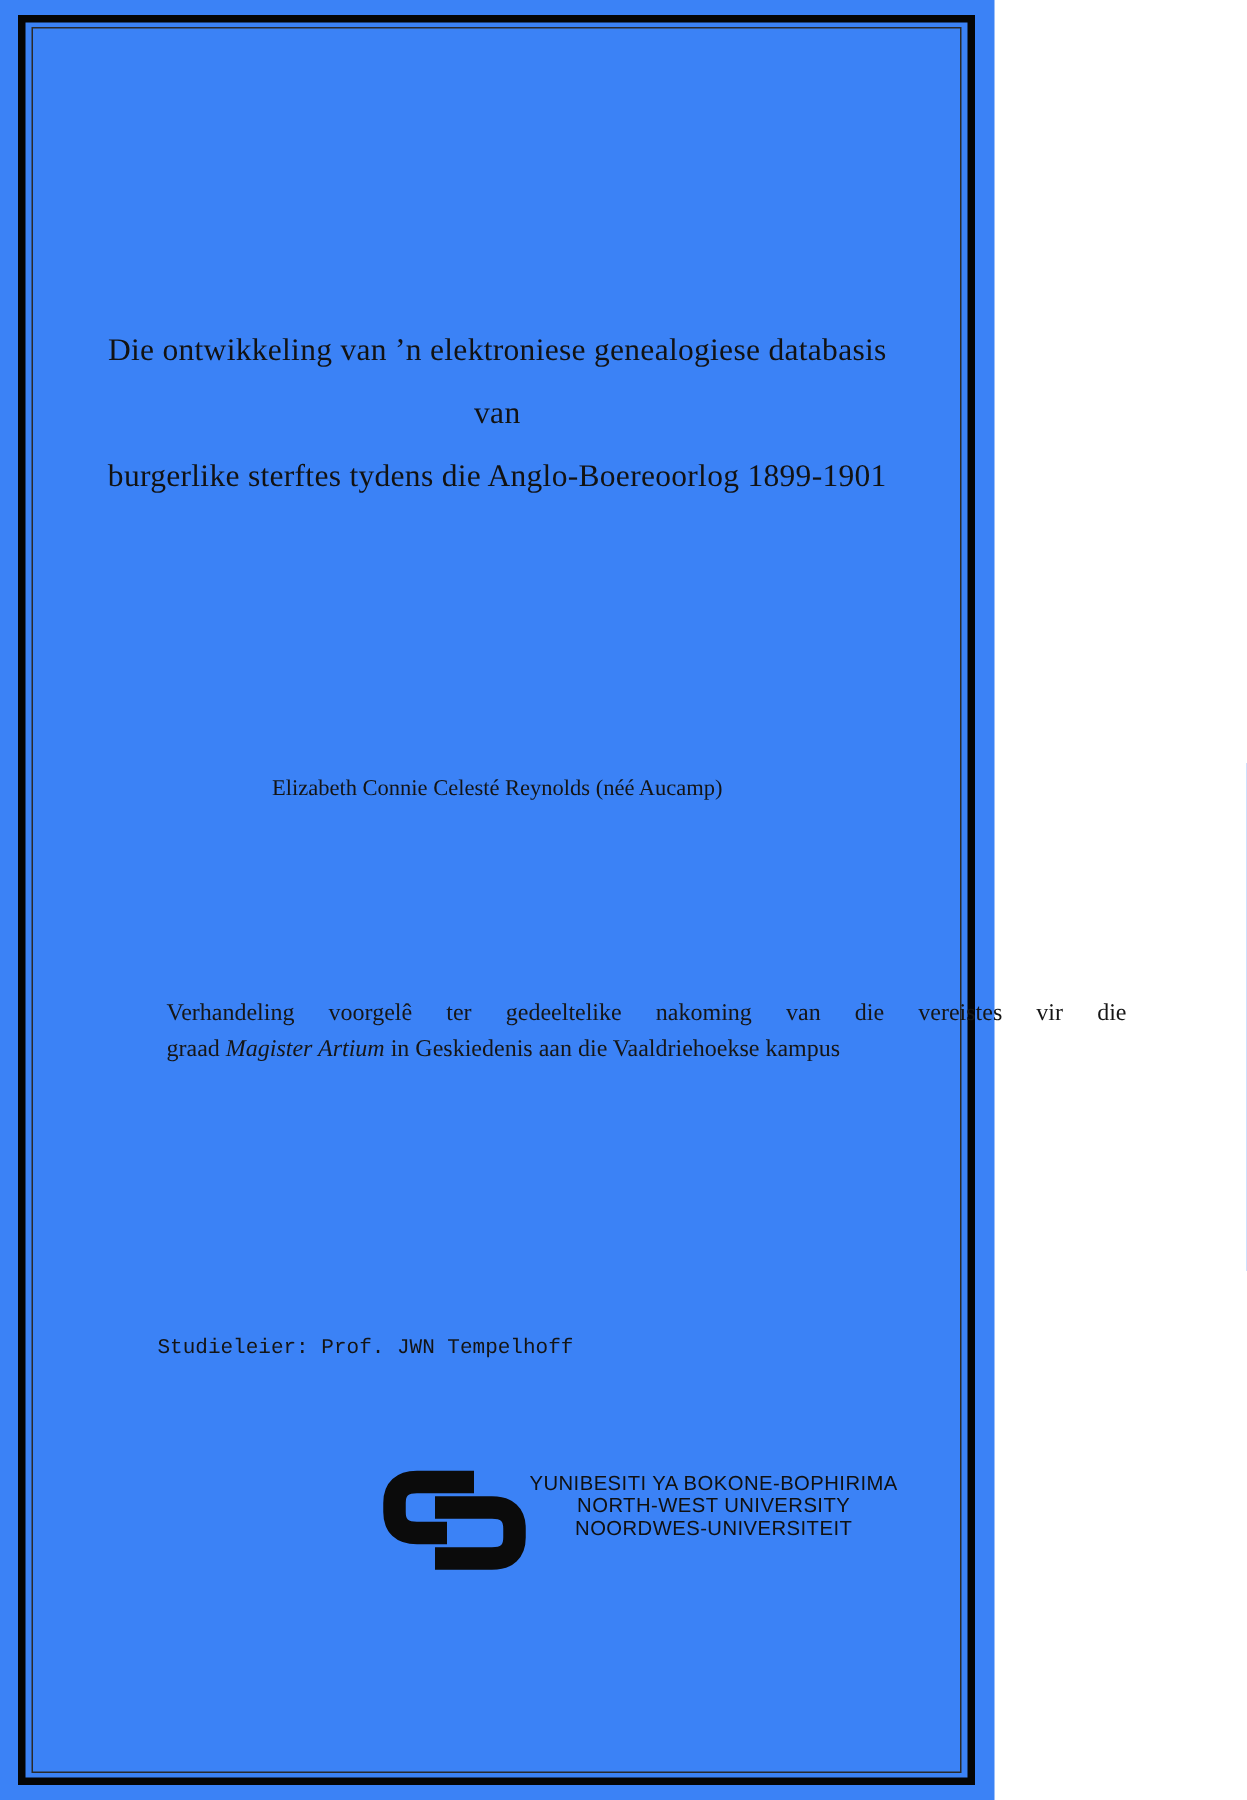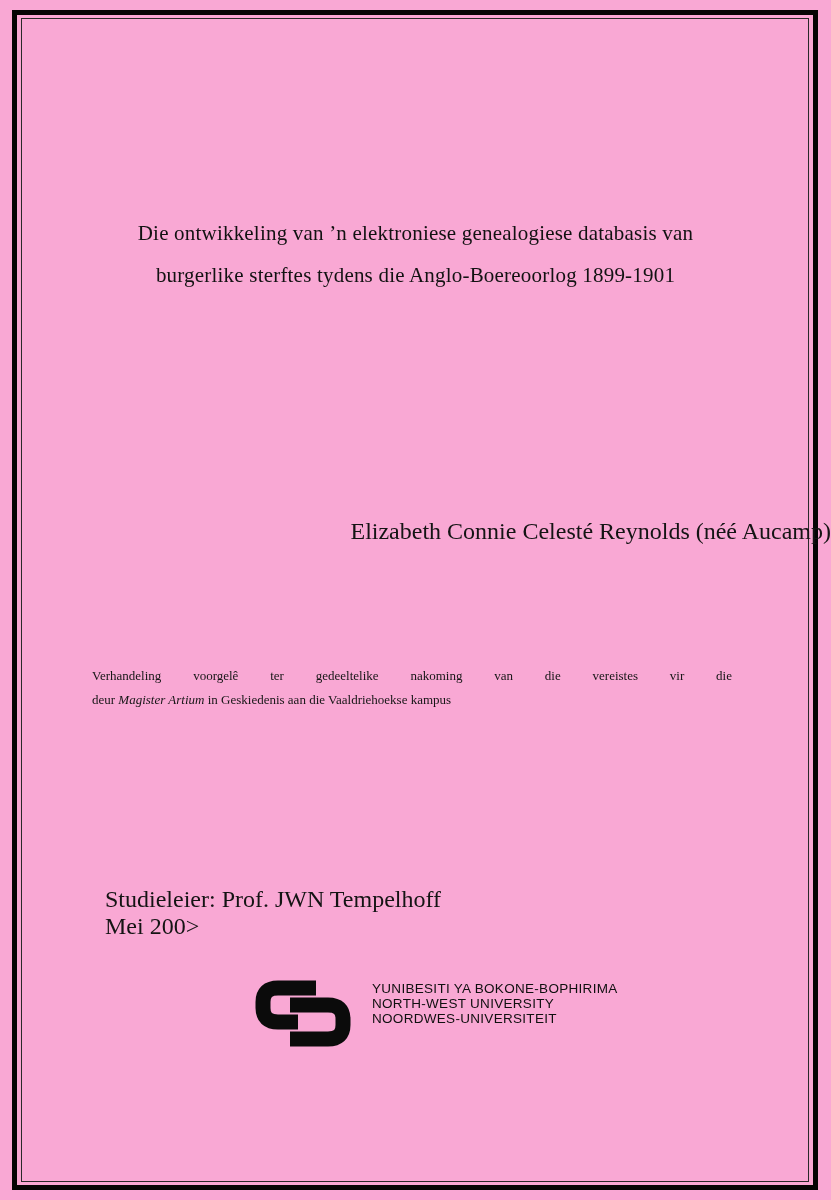--- a/index.html
+++ b/index.html
@@ -5,23 +5,23 @@
   html, body {
     margin: 0;
     padding: 0;
     background: #ffffff;
     width: 831px;
     height: 1200px;
     overflow: hidden;
   }
   .sheet {
     position: relative;
-    width: 831px;
+    width: 663px;
     height: 1200px;
-    background: #f9a8d4;
+    background: #3b82f6;
     font-family: "Liberation Serif", "DejaVu Serif", serif;
     color: #161616;
   }
   .frame-outer {
     position: absolute;
     left: 12px; top: 10px; right: 13px; bottom: 10px;
     border: 5px solid #050505;
   }
   .frame-inner {
     position: absolute;
@@ -40,58 +40,60 @@
   .byline {
     position: absolute;
     left: 0; right: 0; top: 436px;
     text-align: center;
     font-size: 19px;
     color: #181818;
   }
   .author {
     position: absolute;
     left: 0; right: 0; top: 518px;
-    text-align: right;
-    font-size: 24px;
+    text-align: center;
+    font-size: 15px;
     color: #141414;
   }
   .statement {
     position: absolute;
-    left: 92px; top: 664px;
+    left: 111px; top: 664px;
     width: 640px;
-    font-size: 13px;
+    font-size: 16px;
     line-height: 23.5px;
     color: #161616;
   }
   .statement .just {
     text-align: justify;
     text-align-last: justify;
   }
   .statement .italic { font-style: italic; }
   .supervisor-block {
     position: absolute;
     left: 105px; top: 886px;
-    font-size: 24px;
+    font-size: 14px;
     line-height: 26.5px;
     color: #141414;
+    font-family: Liberation Mono, monospace;
   }
   .logo-block {
     position: absolute;
     left: 253px; top: 975px;
     display: flex;
     align-items: flex-start;
   }
   .logo-mark {
     width: 100px;
     height: 76px;
     flex: 0 0 auto;
   }
   .logo-text {
-    margin-left: 19px;
+    margin-left: 0;
     margin-top: 6px;
+    text-align: center;
     font-family: "Liberation Sans", "DejaVu Sans", sans-serif;
     font-size: 13.5px;
     line-height: 15.2px;
     letter-spacing: 0.3px;
     color: #101010;
     white-space: nowrap;
   }
 </style>
 </head>
 <body>
@@ -104,26 +106,25 @@
   <div class="title-block">
     <div>Die ontwikkeling van ’n elektroniese genealogiese databasis van</div>
     <div>burgerlike sterftes tydens die Anglo-Boereoorlog 1899-1901</div>
   </div>
 
 
   <div class="author">Elizabeth Connie Celesté Reynolds (néé Aucamp)</div>
 
   <div class="statement">
     <div class="just">Verhandeling voorgelê ter gedeeltelike nakoming van die vereistes vir die</div>
-    <div><span>deur </span><span class="italic">Magister Artium</span><span> in Geskiedenis aan die Vaaldriehoekse kampus</span></div>
+    <div><span>graad </span><span class="italic">Magister Artium</span><span> in Geskiedenis aan die Vaaldriehoekse kampus</span></div>
   </div>
 
   <div class="supervisor-block">
     <div>Studieleier: Prof. JWN Tempelhoff</div>
-    <div>Mei 200&gt;</div>
   </div>
 
   <div class="logo-block">
     <svg class="logo-mark" viewBox="0 0 100 76" aria-hidden="true">
       <path d="M 63 13 H 25 Q 10 13 10 27 V 33 Q 10 47 25 47 H 45" fill="none" stroke="#0b0b0b" stroke-width="15"></path>
       <path d="M 37 30 H 75 Q 90 30 90 44 V 50 Q 90 64 75 64 H 37" fill="none" stroke="#0b0b0b" stroke-width="15"></path>
     </svg>
     <div class="logo-text">
       <div>YUNIBESITI YA BOKONE-BOPHIRIMA</div>
       <div>NORTH-WEST UNIVERSITY</div>

